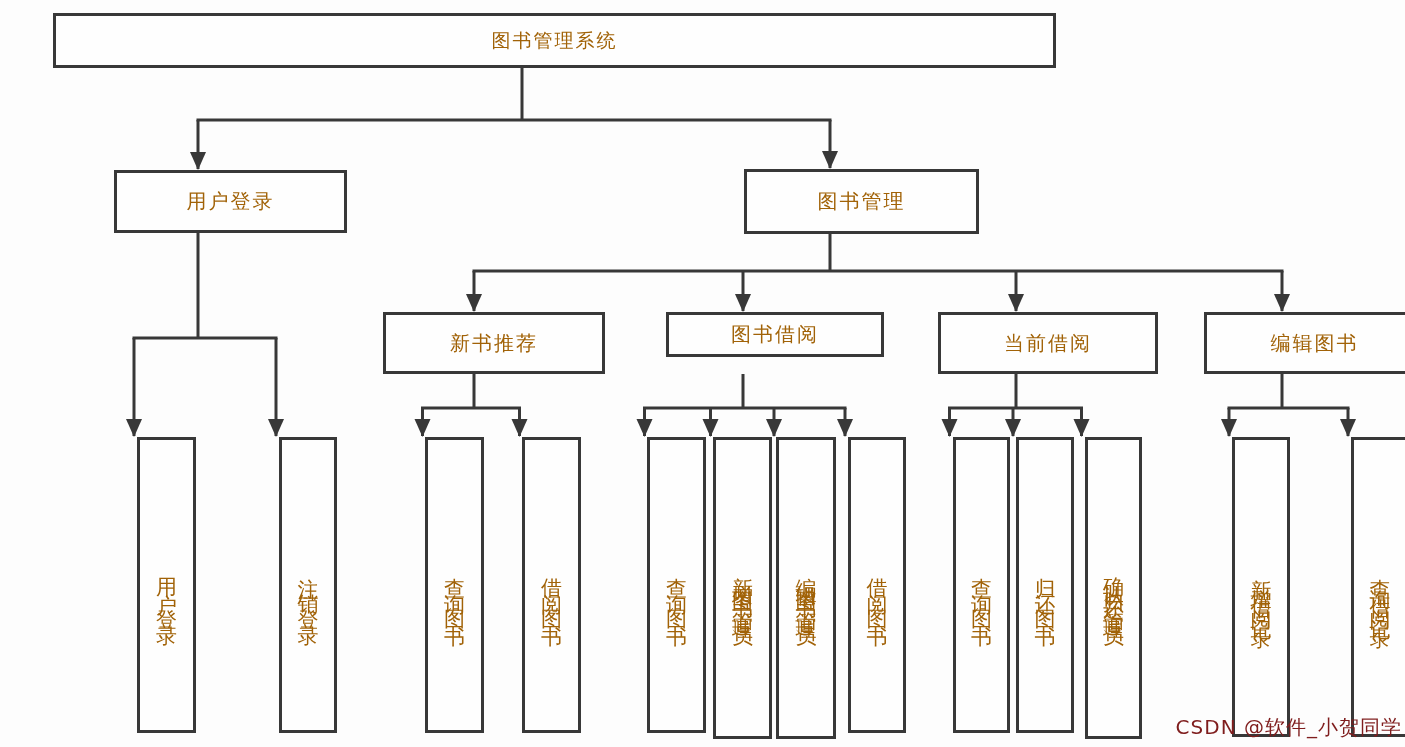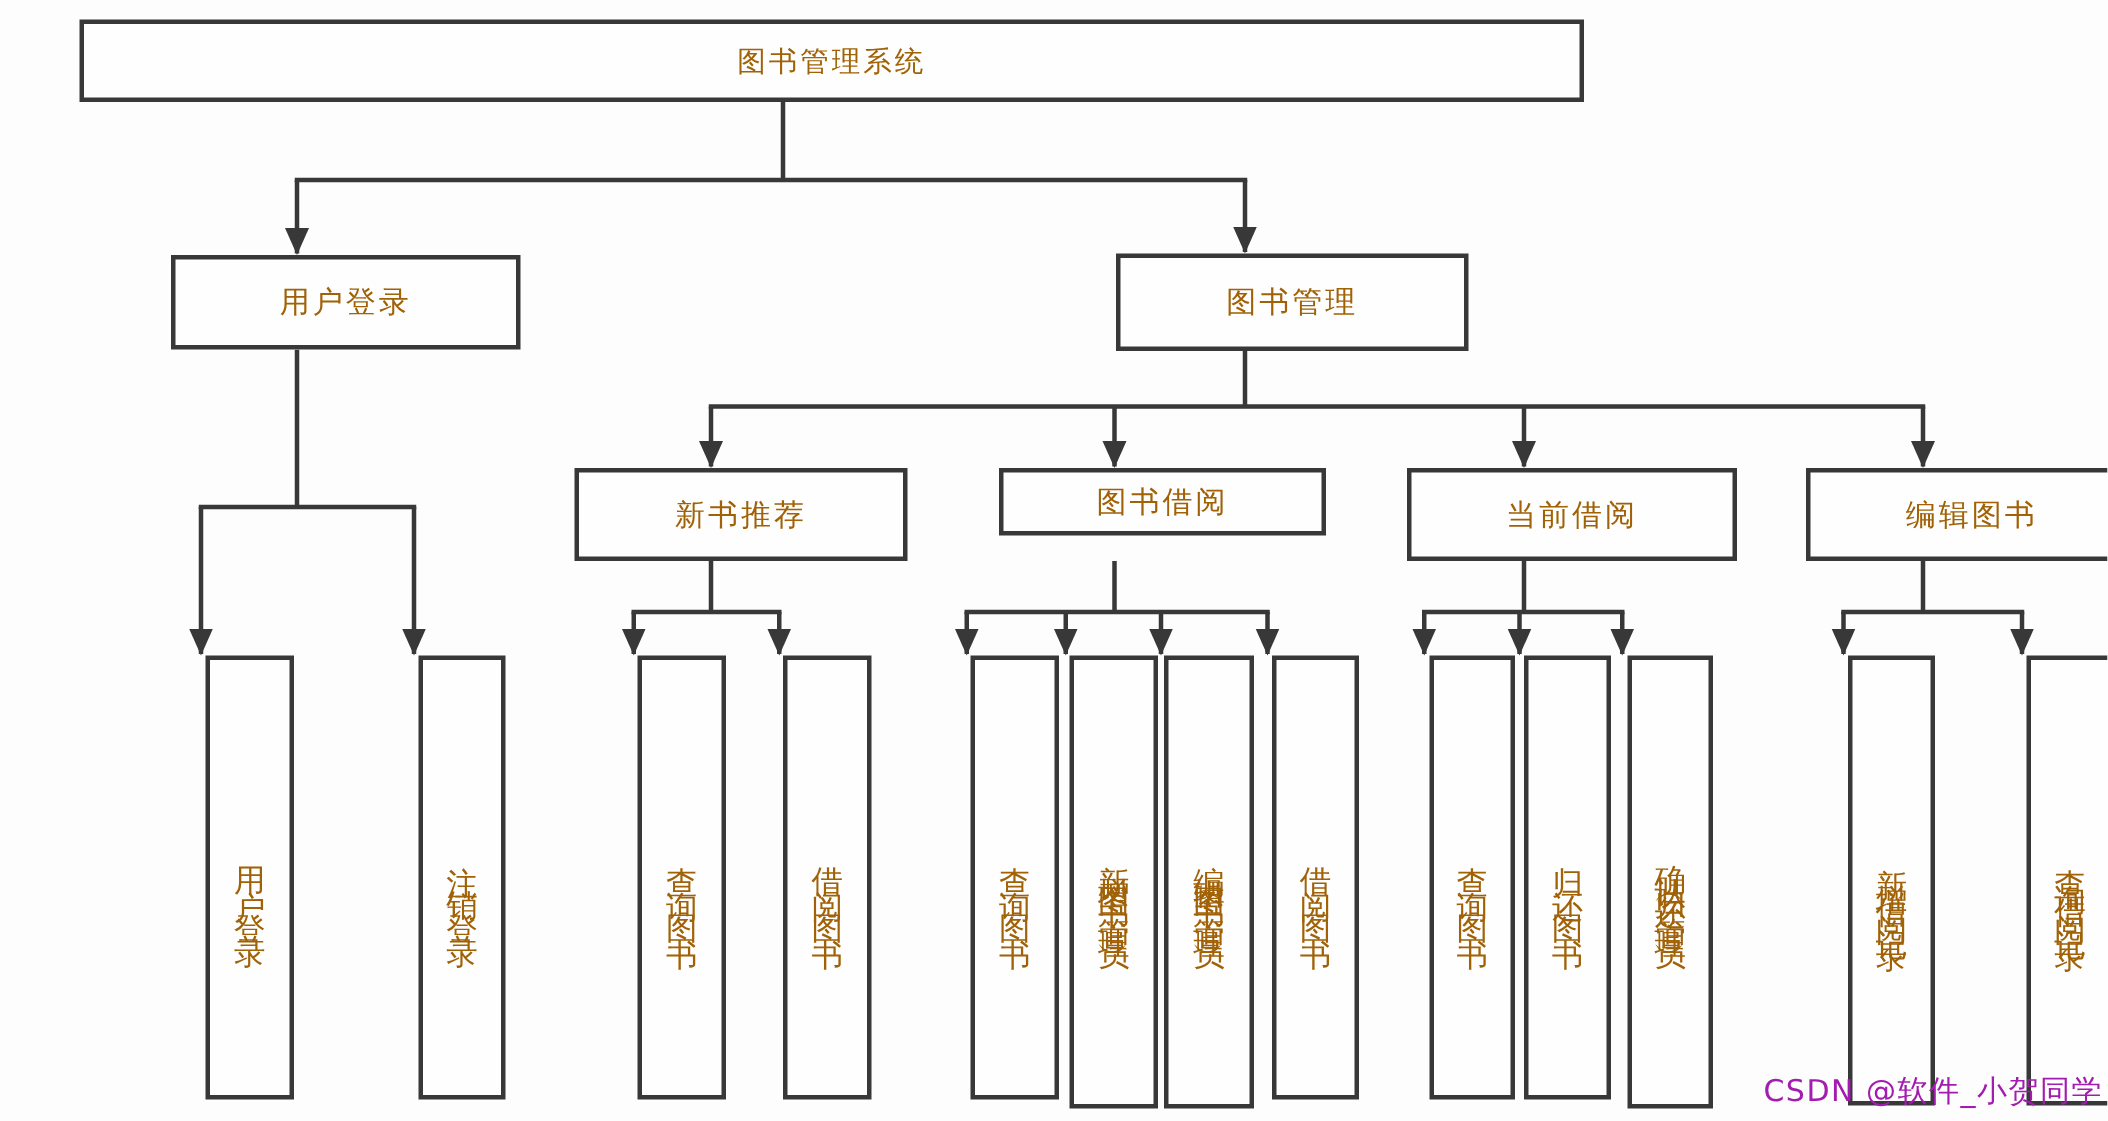--- a/index.html
+++ b/index.html
@@ -31,21 +31,21 @@
     text-orientation:mixed;
     font-size:21px;
   }
   .watermark{
     position:absolute;
     right:3px;
     top:714px;
     z-index:3;
     font-size:20px;
     letter-spacing:1px;
-    color:#a21caf;
+    color:#7f1d1d;
     font-family:"DejaVu Sans","Liberation Sans",sans-serif;
   }
 </style>
 </head>
 <body>
 
 <div id="canvas">
 
   <svg id="edges" width="1405" height="747" viewBox="0 0 1405 747">
     <defs>

